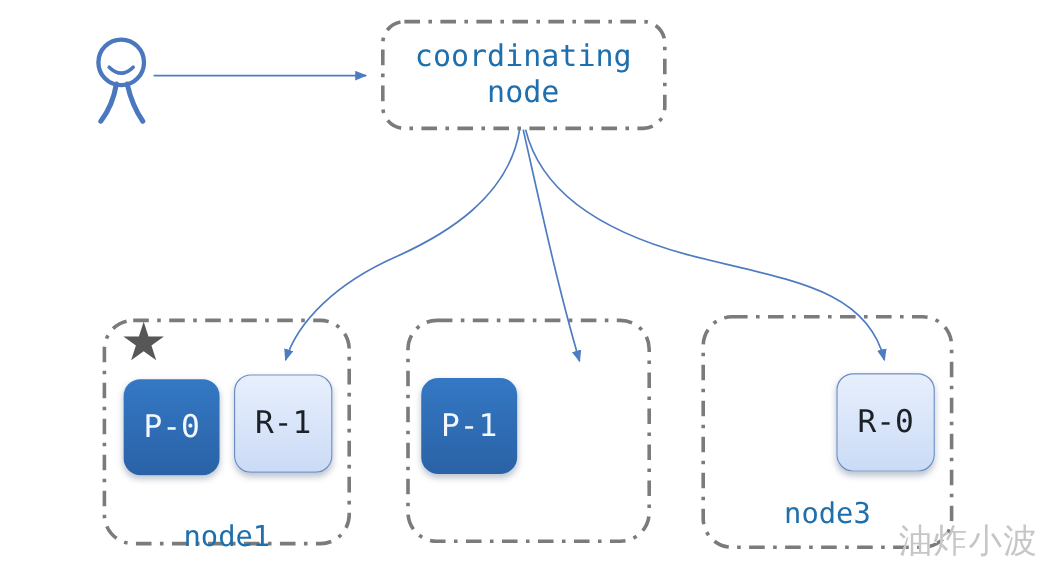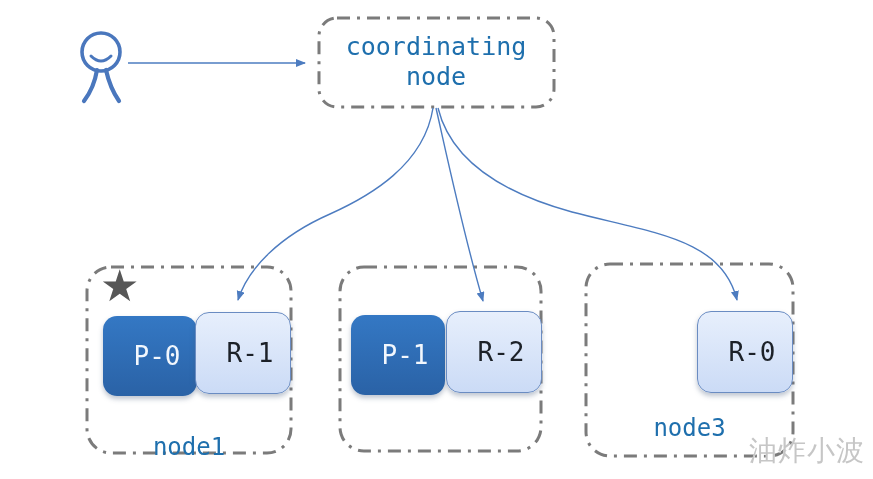--- a/index.html
+++ b/index.html
@@ -31,21 +31,21 @@
     position:absolute;left:318px;top:17px;width:236px;height:90px;
     display:flex;align-items:center;justify-content:center;
   }
   .coord-label span{
     display:block;max-width:212px;text-align:center;
     font-size:25px;line-height:30px;color:var(--accent_text);
   }
   .shard{
     position:absolute;width:80px;height:80px;border-radius:14px;
     display:flex;align-items:center;justify-content:center;
-    font-size:26px;box-shadow:0 3px 5px rgba(70,90,120,.35);padding-left:14px;
+    font-size:26px;box-shadow:0 3px 5px rgba(70,90,120,.35);
   }
   .shard.primary{
     background:linear-gradient(180deg,var(--primary_top),var(--primary_bottom));
     color:var(--primary_text);
   }
   .shard.replica{
     background:linear-gradient(180deg,var(--replica_top),var(--replica_bottom));
     color:var(--replica_text);
     border:1.5px solid var(--replica_border);
   }
@@ -96,19 +96,18 @@
   <div class="coord-label">
     <span>coordinating node</span>
   </div>
 
   <span class="star">★</span>
   <div class="shard primary" style="left:103px;top:316px;">P-0</div>
   <div class="shard replica" style="left:195px;top:312px;">R-1</div>
   <div class="node-label" style="left:87px;top:433px;width:204px;">node1</div>
 
   <div class="shard primary" style="left:351px;top:315px;">P-1</div>
-  <div class="shard replica" style="left:446px;top:311px;">R-2</div>
 
   <div class="shard replica" style="left:697px;top:311px;">R-0</div>
   <div class="node-label" style="left:586px;top:414px;width:207px;">node3</div>
 
   <div class="watermark">油炸小波</div>
 </div>
 
 </body></html>

